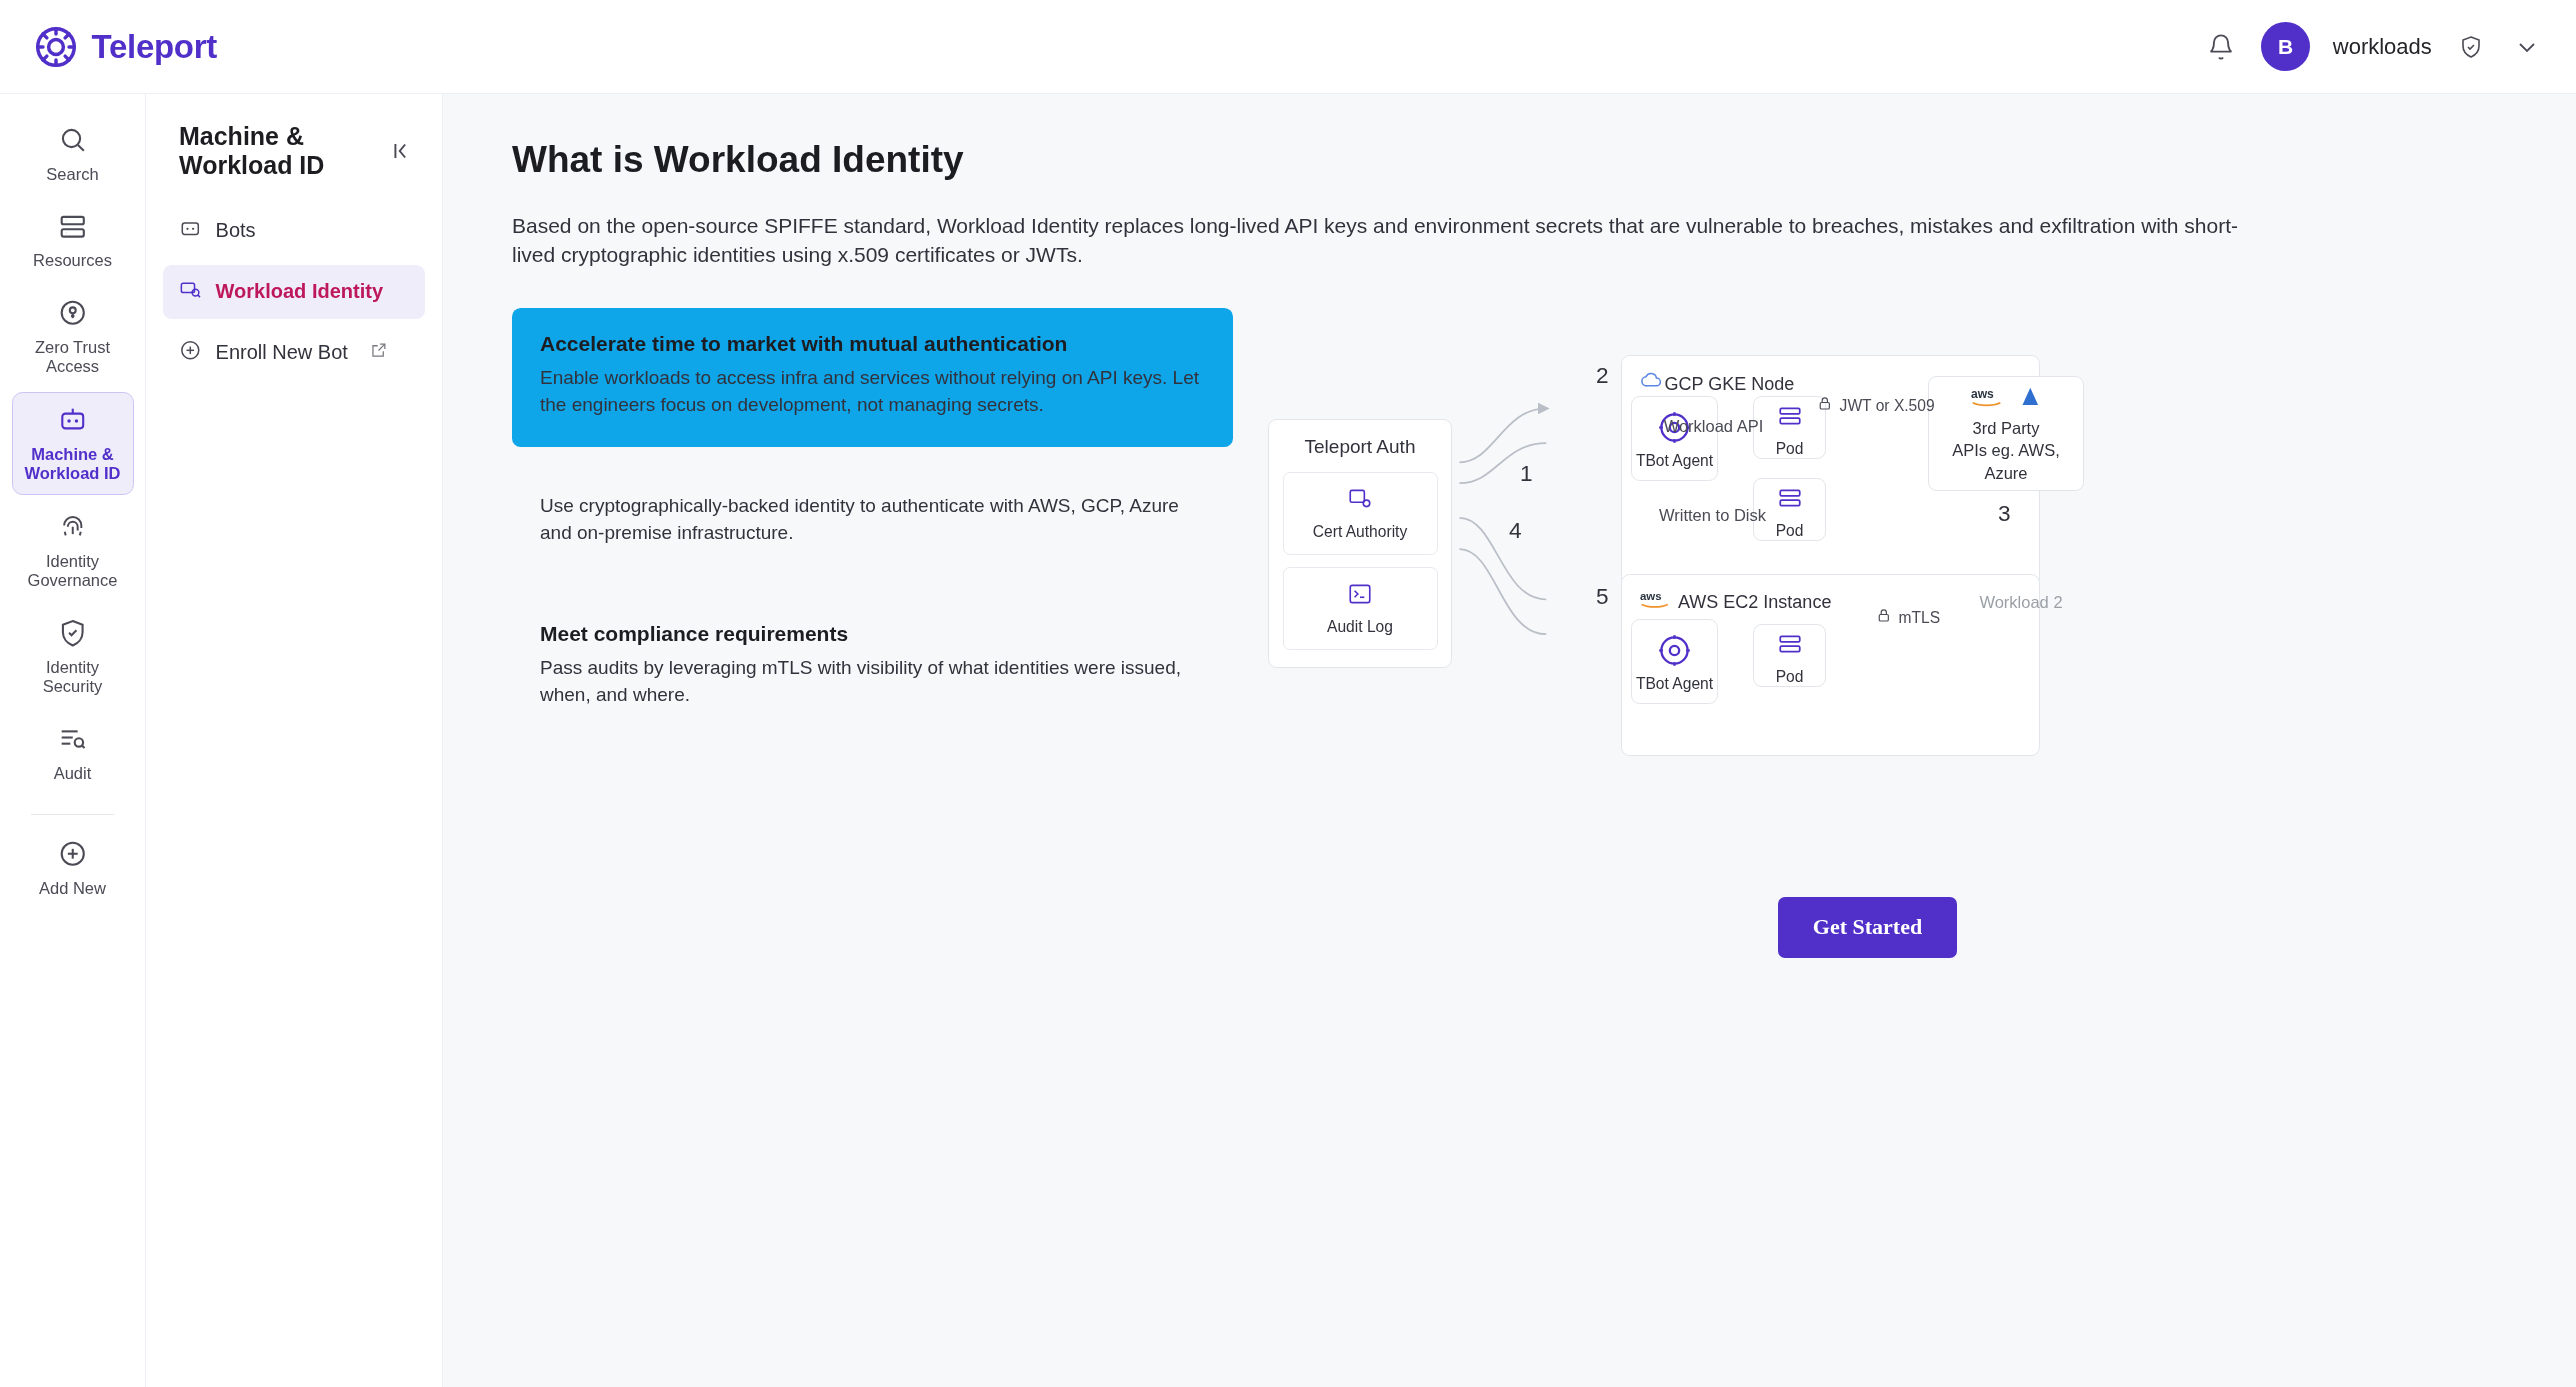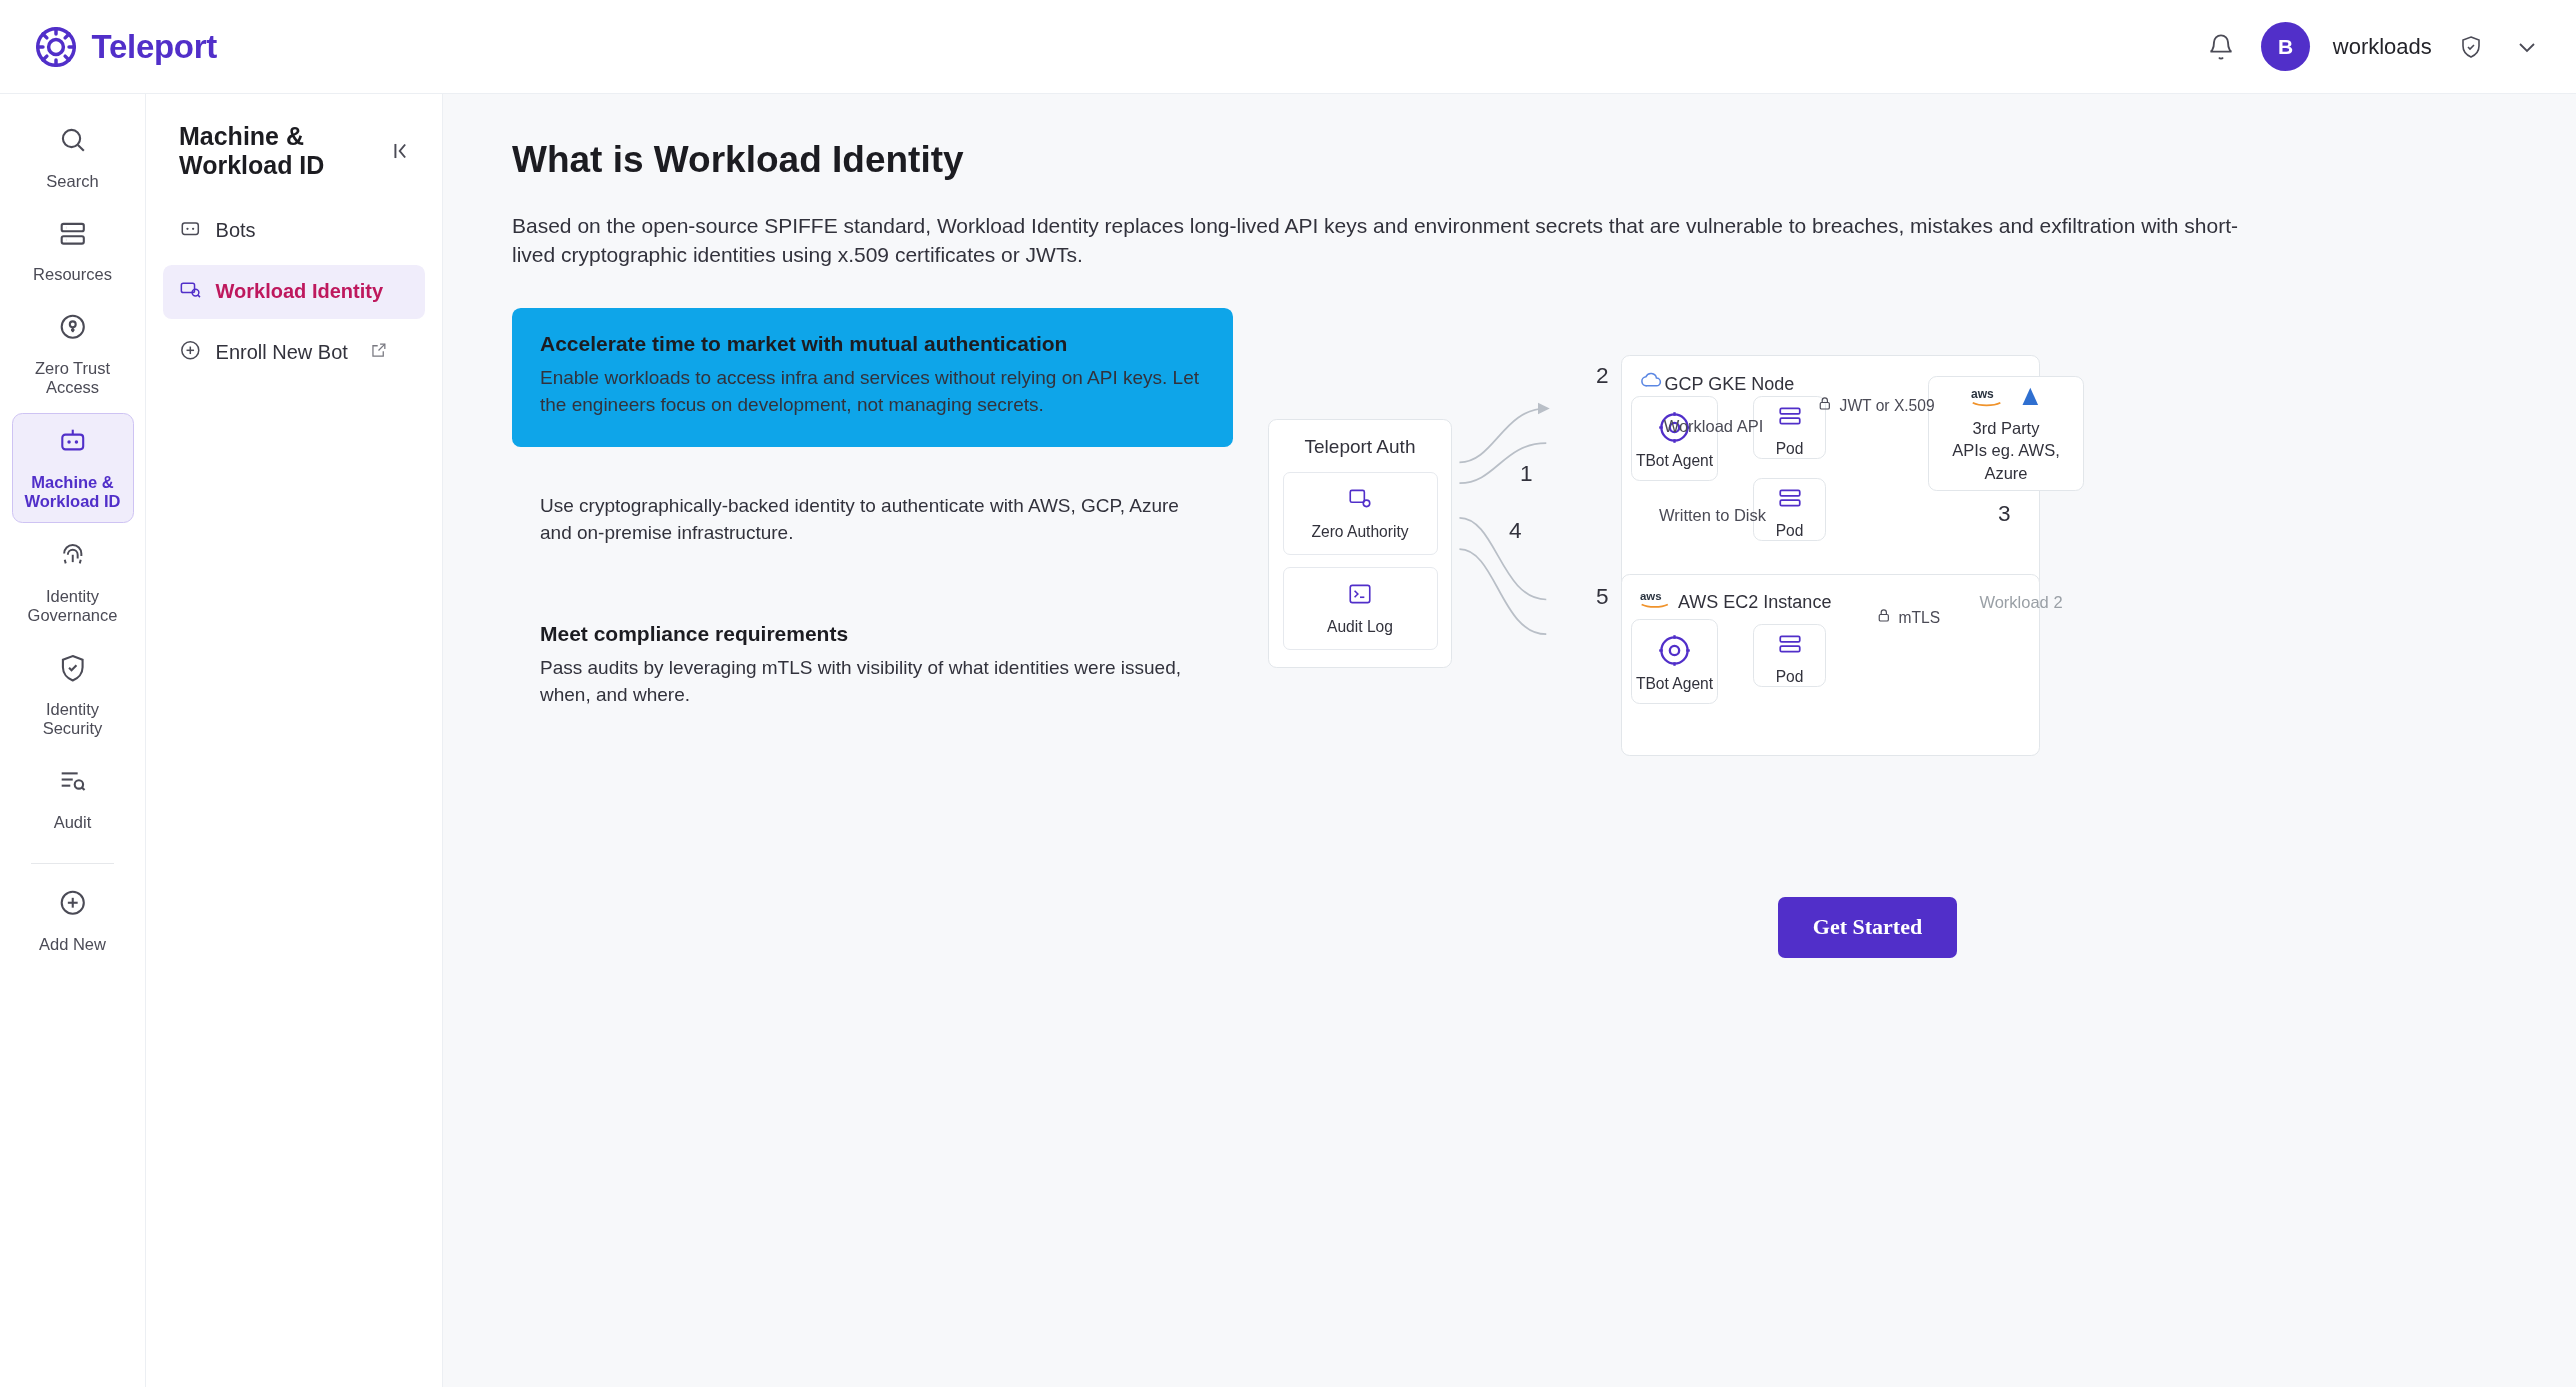--- a/index.html
+++ b/index.html
@@ -58,21 +58,21 @@
     flex-direction: column;
     align-items: center;
   }
   .rail-item {
     width: 122px;
     padding: 12px 3.5px 10.4px;
     border-radius: 10.4px;
     display: flex;
     flex-direction: column;
     align-items: center;
-    gap: 14px;
+    gap: 7px;
     cursor: pointer;
     margin-bottom: 5.2px;
   }
   .rail-item .label {
     font-size: 16.5px;
     line-height: 1.18;
     text-align: center;
     color: #4b4b56;
   }
   .rail-item.active { background: #f0edfb; border: 0.9px solid #cec3f3; }
@@ -456,21 +456,21 @@
 
             <div class="auth-card" style="left:0px; top:106px;">
               <div class="auth-title">Teleport Auth</div>
               <div class="auth-sub">
                 <span>
                   <svg width="26" height="26" viewBox="0 0 24 24" fill="none" stroke="#512fc9" stroke-width="1.5">
                     <rect x="3" y="4" width="13" height="11" rx="1.5"></rect>
                       <circle cx="18" cy="16" r="3"></circle>
                   </svg>
                 </span>
-                <span>Zero Authority</span>
+                <span>Cert Authority</span>
               </div>
               <div class="auth-sub">
                 <span>
                   <svg width="26" height="26" viewBox="0 0 24 24" fill="none" stroke="#512fc9" stroke-width="1.5">
                     <rect x="3" y="4" width="18" height="16" rx="2"></rect>
                       <path d="M7 9l3 3-3 3"></path>
                       <line x1="12" y1="15" x2="16" y2="15"></line>
                   </svg>
                 </span>
                 <span>Audit Log</span>

